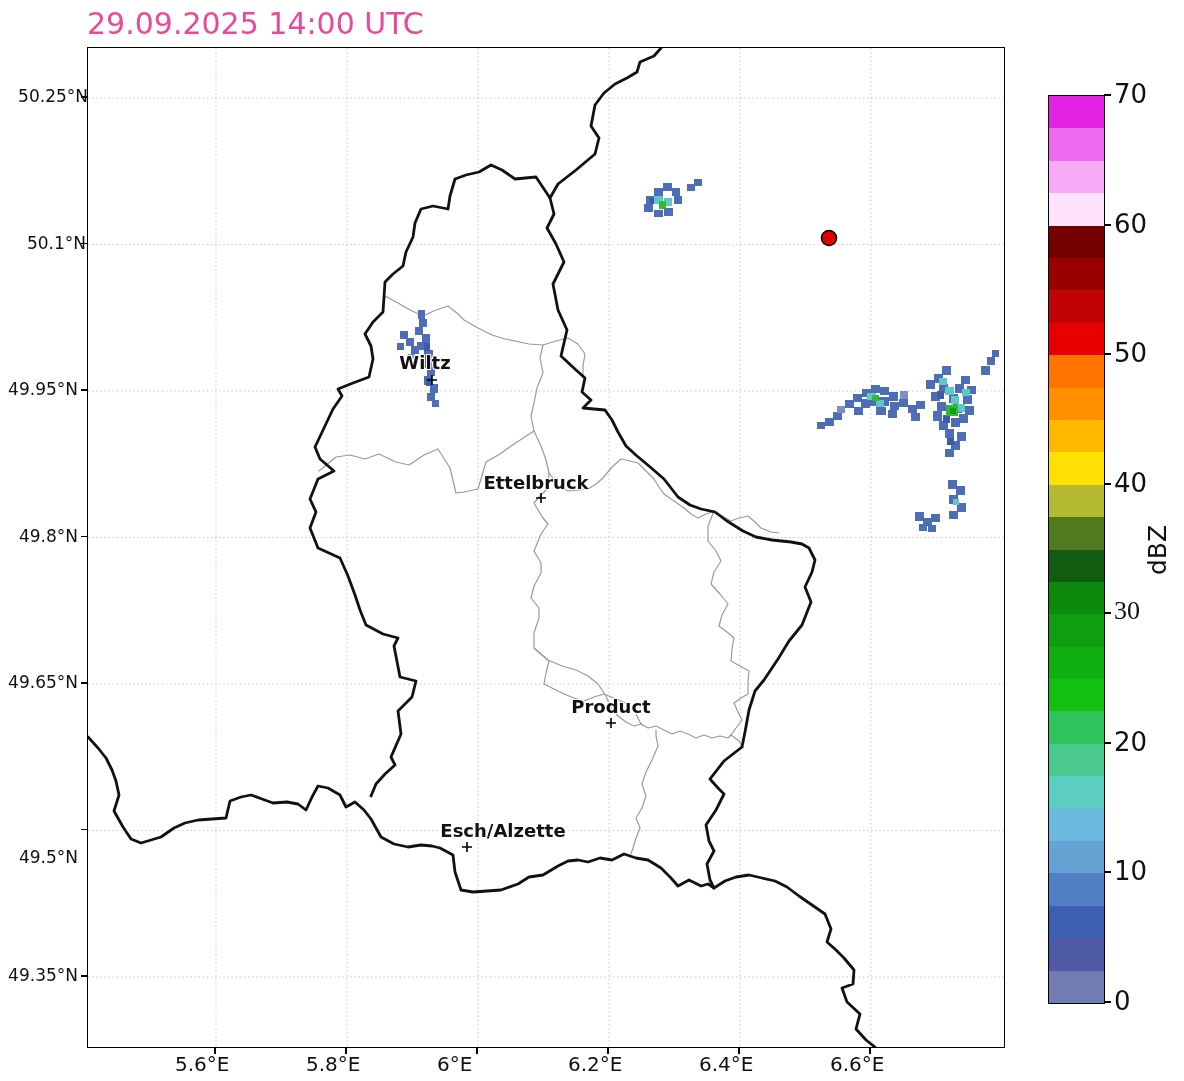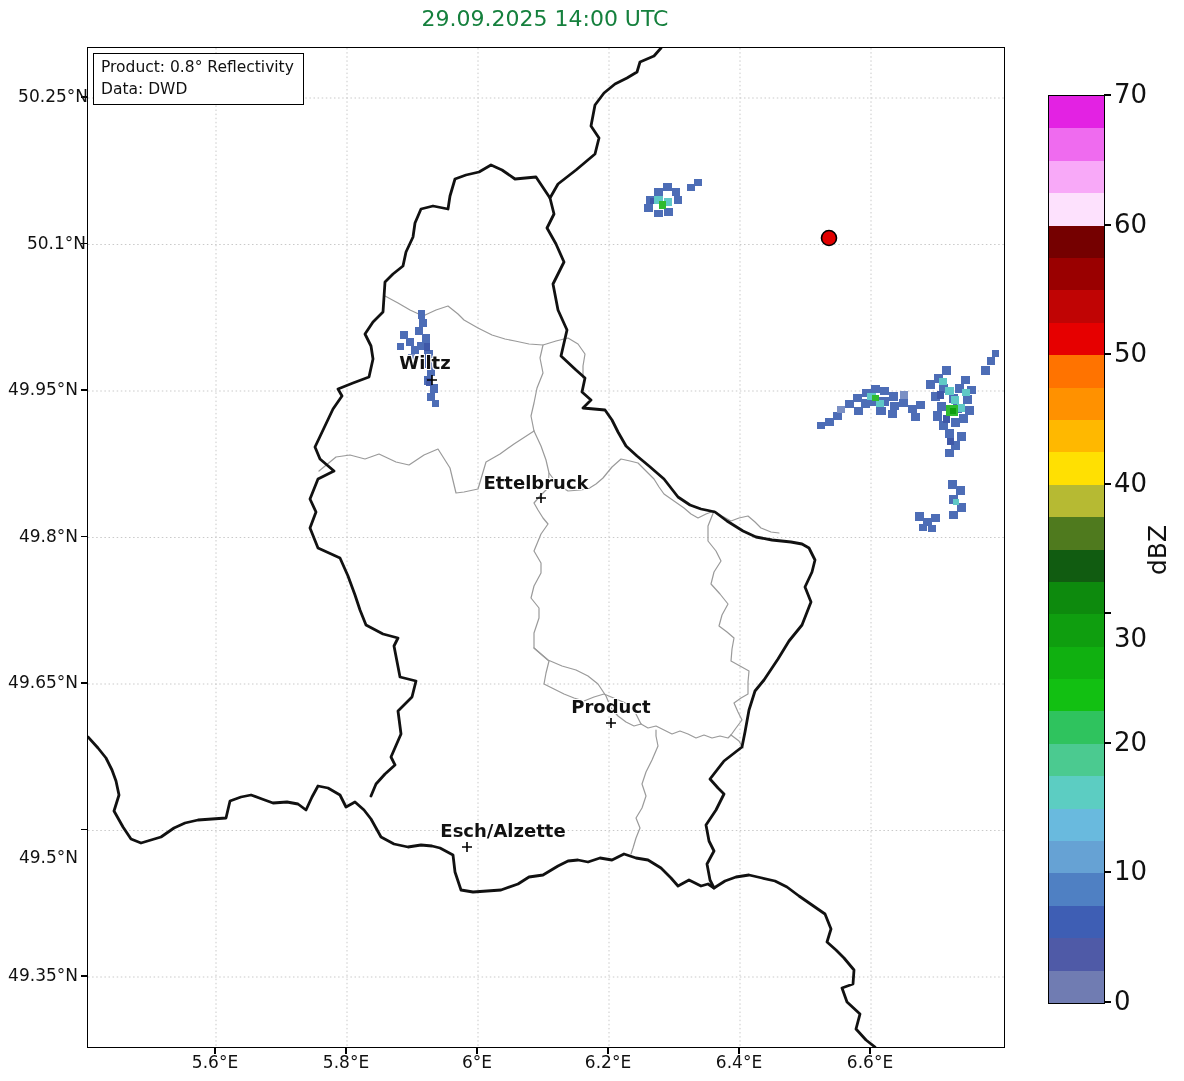--- a/index.html
+++ b/index.html
@@ -1,28 +1,28 @@
 <!DOCTYPE html>
 <html><head>
 <meta charset="utf-8">
 <style>
   html,body{margin:0;padding:0;background:#fff;width:1184px;height:1081px;
     font-family:"DejaVu Sans","Liberation Sans",sans-serif;color:#111;}
   #stage{position:relative;width:1184px;height:1081px;background:#fff;overflow:hidden;}
-  #title{position:absolute;left:87px;top:6px;width:916px;text-align:center;
-    font-size:22px;color:#15803d;}
+  #title{position:absolute;left:87px;top:6px;width:916px;text-align:left;
+    font-size:30px;color:#ec4899;}
   #plot{position:absolute;left:87px;top:47px;width:916px;height:999px;
     border:1.4px solid #000;background:#fff;box-sizing:content-box;}
   #map-svg{position:absolute;left:0;top:0;width:916px;height:999px;}
   #info-box{position:absolute;left:5px;top:5px;background:#fff;border:1.2px solid #000;
     padding:3px 9px 4px 7px;font-size:15.5px;line-height:1.4;z-index:5;}
   .city-label{position:absolute;transform:translate(-50%,-50%);font-weight:bold;
     font-size:18px;white-space:nowrap;z-index:4;
     text-shadow:-1px -1px 0 #fff,1px -1px 0 #fff,-1px 1px 0 #fff,1px 1px 0 #fff,0 1px 0 #fff,0 -1px 0 #fff;}
-  .xtick-label{position:absolute;width:80px;text-align:center;font-size:17px;top:1052px;}
+  .xtick-label{position:absolute;width:80px;font-size:20px;top:1052px;}
   .ytick-label{position:absolute;width:78px;text-align:right;font-size:17px;left:0;}
   .tick-mark{position:absolute;background:#000;}
   #colorbar{position:absolute;left:1048px;top:95px;width:55px;height:907px;
     border:1.2px solid #000;display:flex;flex-direction:column-reverse;}
   .cb-seg{flex:1 1 auto;}
   .cb-tick{position:absolute;left:1104px;width:7px;height:1.4px;background:#000;}
   .cb-label{position:absolute;left:1114px;font-size:26px;}
   #cb-title{position:absolute;left:1128px;top:520px;width:60px;height:60px;
     font-size:25px;transform:rotate(-90deg);transform-origin:center center;
     text-align:center;line-height:60px;}
@@ -164,24 +164,20 @@
         <rect x="571" y="153" width="7" height="8" fill="#2fbb2f"></rect>
         <rect x="784" y="347" width="7" height="6" fill="#2fbb2f"></rect>
         <rect x="858" y="357" width="12" height="11" fill="#2fbb2f"></rect>
         <rect x="862" y="360" width="6" height="6" fill="#0f9e0f"></rect>
         <circle cx="741" cy="190" r="7.5" fill="#e10000" stroke="#000000" stroke-width="1.6"></circle>
         <path d="M 339,332 H 349 M 344,327 V 337" stroke="#000" stroke-width="1.6" fill="none"></path>
         <path d="M 448,450 H 458 M 453,445 V 455" stroke="#000" stroke-width="1.6" fill="none"></path>
         <path d="M 518,675 H 528 M 523,670 V 680" stroke="#000" stroke-width="1.6" fill="none"></path>
         <path d="M 374,799 H 384 M 379,794 V 804" stroke="#000" stroke-width="1.6" fill="none"></path>
       </svg>
-    <div id="info-box">
-      <div>Product: 0.8° Reflectivity</div>
-      <div>Data: DWD</div>
-    </div>
   <div class="city-label" style="left: 337px; top: 314px;">Wiltz</div>
       <div class="city-label" style="left: 448px; top: 434px;">Ettelbruck</div>
       <div class="city-label" style="left: 523px; top: 658px;">Product</div>
       <div class="city-label" style="left: 415px; top: 782px;">Esch/Alzette</div>
     </div>
 
   <div id="colorbar">
       <div class="cb-seg" style="background: rgb(112, 124, 178);"></div>
       <div class="cb-seg" style="background: rgb(79, 90, 167);"></div>
       <div class="cb-seg" style="background: rgb(62, 94, 180);"></div>
@@ -240,20 +236,20 @@
     <div class="ytick-label" style="top: 965px;">49.35°N</div>
     <div class="cb-tick" style="top: 94.3px;"></div>
     <div class="cb-label" style="top: 79px;">70</div>
     <div class="cb-tick" style="top: 224.3px;"></div>
     <div class="cb-label" style="top: 209px;">60</div>
     <div class="cb-tick" style="top: 353.3px;"></div>
     <div class="cb-label" style="top: 338px;">50</div>
     <div class="cb-tick" style="top: 483.3px;"></div>
     <div class="cb-label" style="top: 468px;">40</div>
     <div class="cb-tick" style="top: 612.3px;"></div>
-    <div class="cb-label" style="top: 623px;">30</div>
+    <div class="cb-label" style="top: 596px; font-family: Liberation Serif, serif;">30</div>
     <div class="cb-tick" style="top: 742.3px;"></div>
     <div class="cb-label" style="top: 727px;">20</div>
     <div class="cb-tick" style="top: 871.3px;"></div>
     <div class="cb-label" style="top: 856px;">10</div>
     <div class="cb-tick" style="top: 1001.3px;"></div>
     <div class="cb-label" style="top: 986px;">0</div>
   </div>
 
 </body></html>

